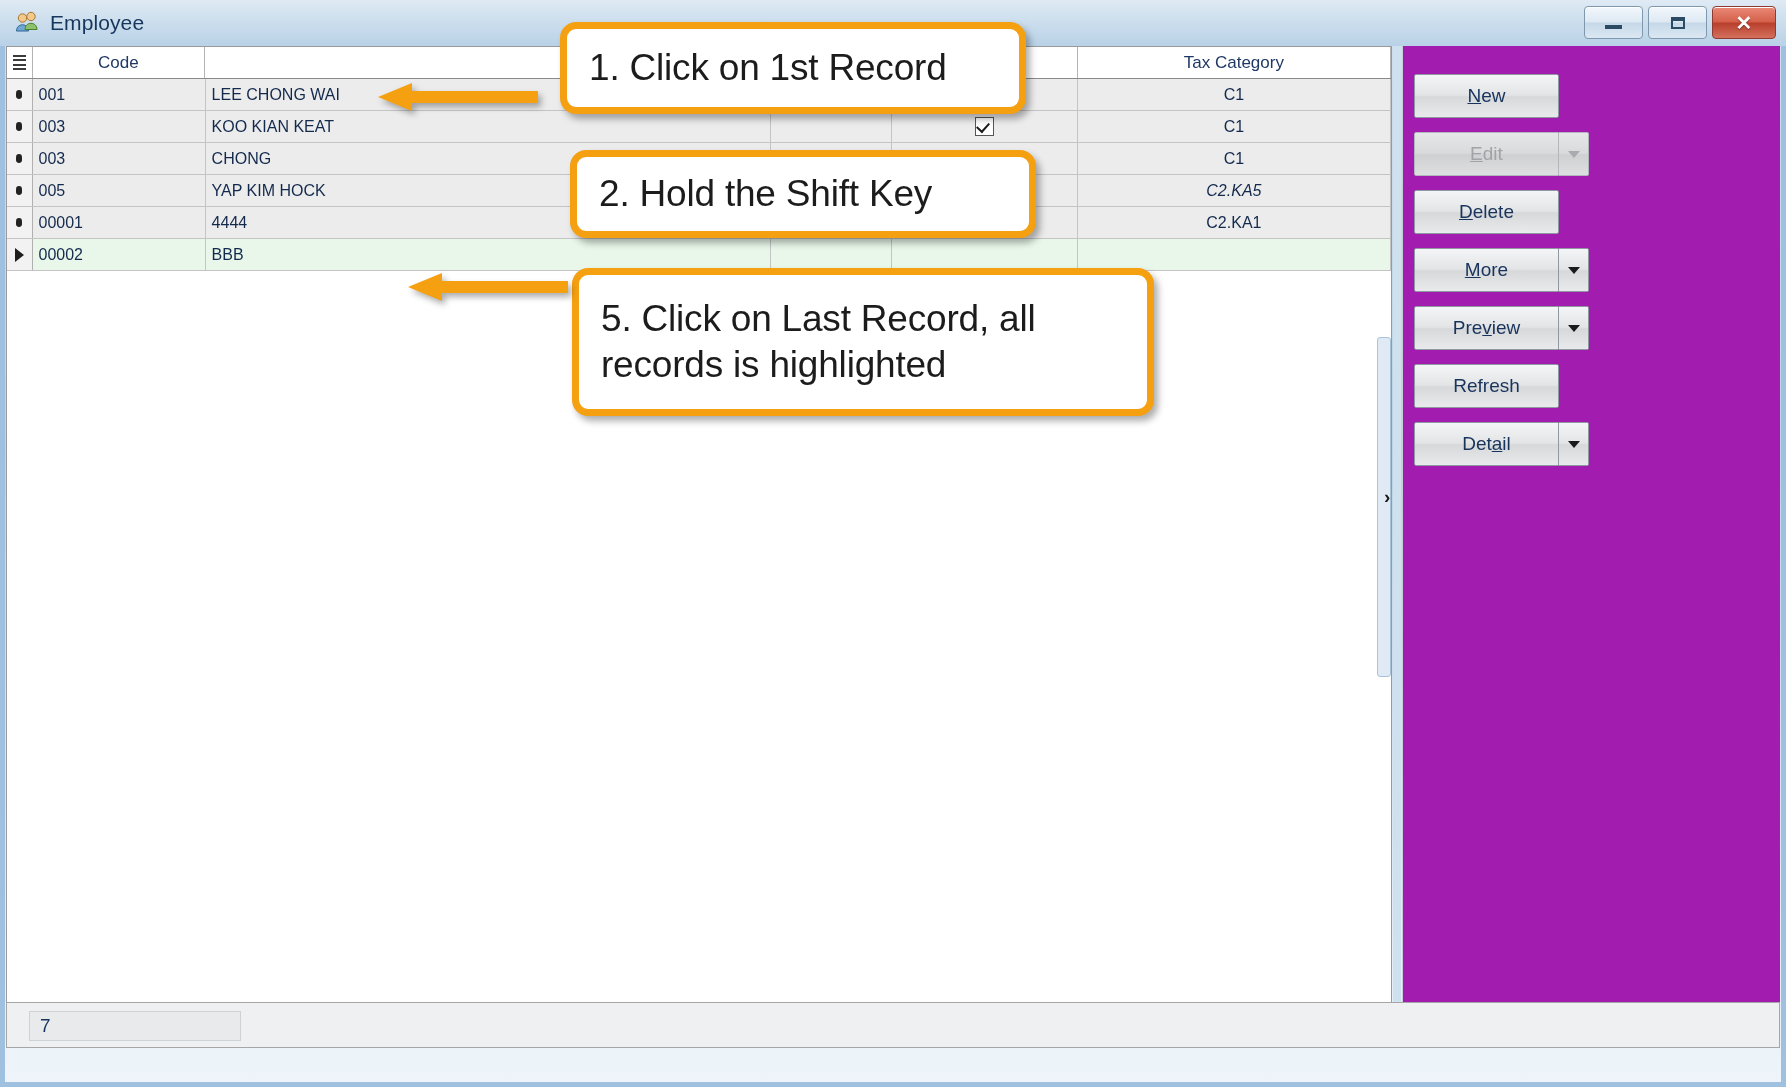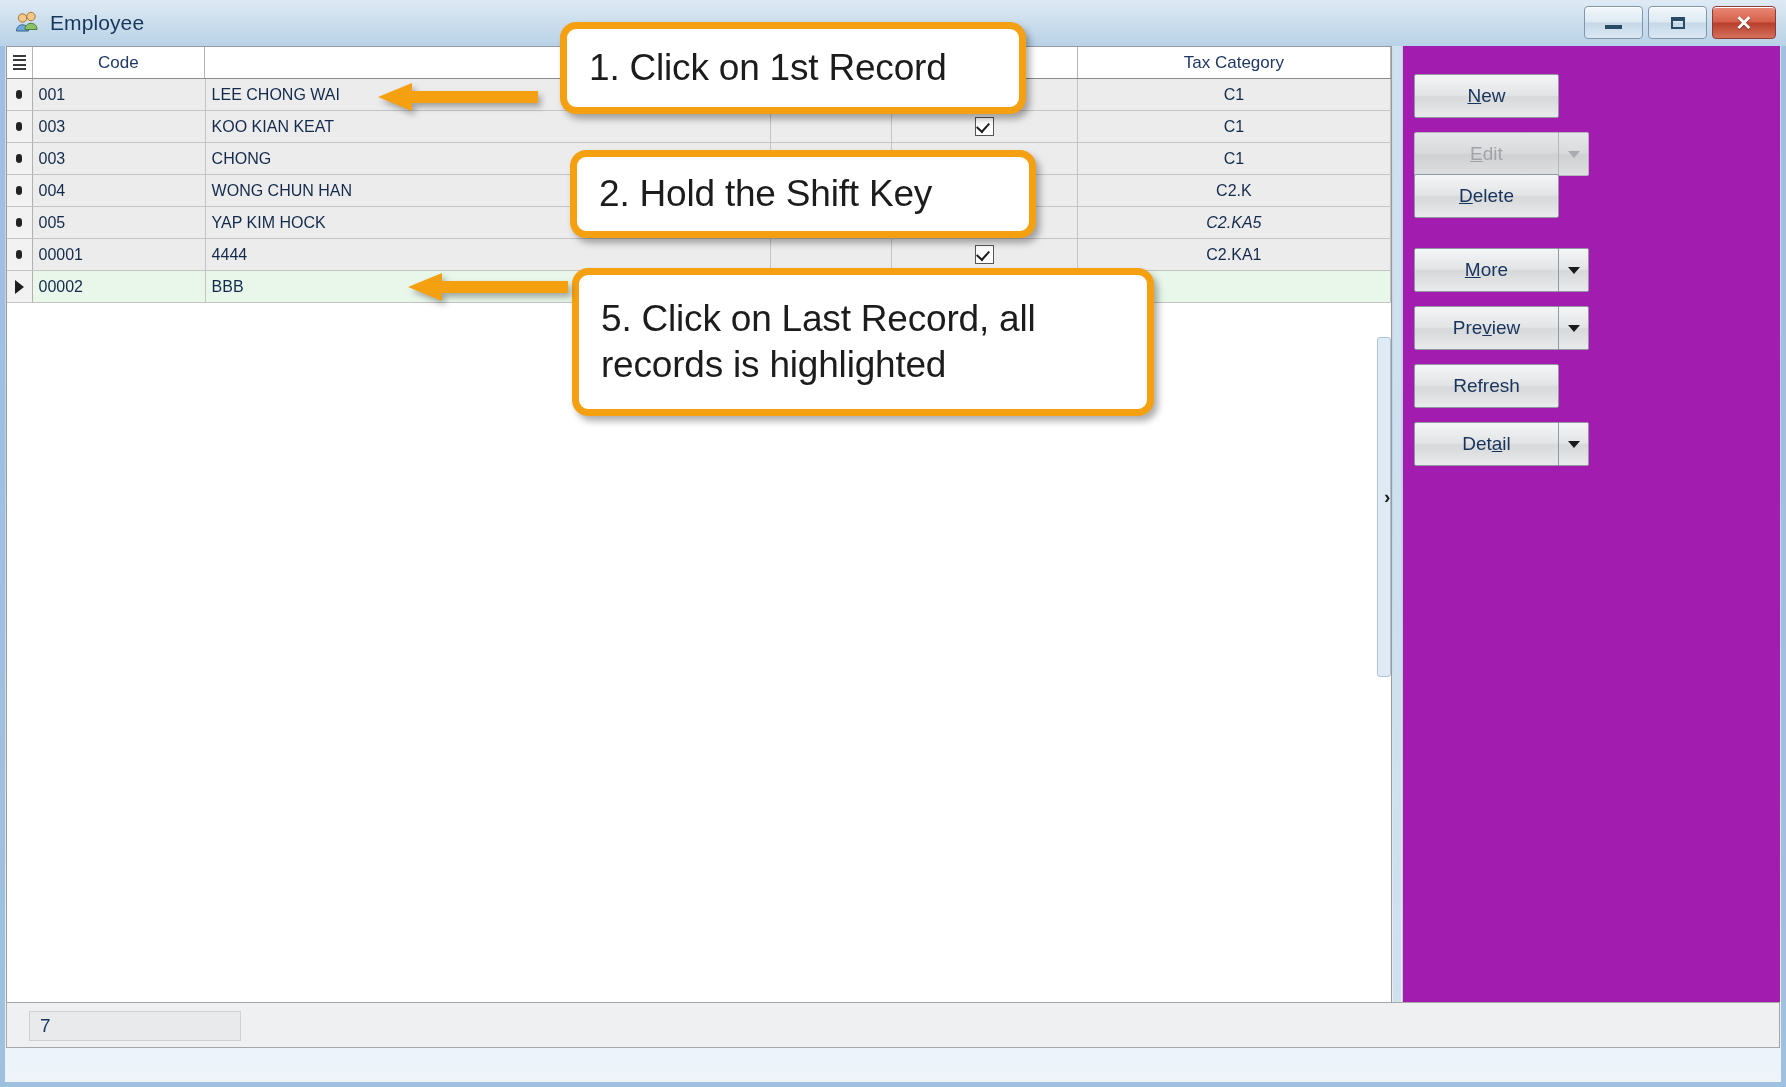--- a/index.html
+++ b/index.html
@@ -429,38 +429,20 @@
           <div class="gcell center" style="width: 205px;"></div>
           <div class="gcell center" style="width: 345px;">
             <span>C1</span>
           </div>
         </div>
         <div class="grow">
           <div class="gcell ind" style="width: 28px;">
             <div class="dot"></div>
           </div>
           <div class="gcell" style="width: 190px;">
-            <span>004</span>
-          </div>
-          <div class="gcell" style="width: 622px;">
-            <span>WONG CHUN HAN</span>
-          </div>
-          <div class="gcell center" style="width: 133px;">
-            <span></span>
-          </div>
-          <div class="gcell center" style="width: 205px;"></div>
-          <div class="gcell center" style="width: 345px;">
-            <span>C2.K</span>
-          </div>
-        </div>
-        <div class="grow">
-          <div class="gcell ind" style="width: 28px;">
-            <div class="dot"></div>
-          </div>
-          <div class="gcell" style="width: 190px;">
             <span>005</span>
           </div>
           <div class="gcell" style="width: 622px;">
             <span>YAP KIM HOCK</span>
           </div>
           <div class="gcell center" style="width: 133px;">
             <span></span>
           </div>
           <div class="gcell center" style="width: 205px;"></div>
           <div class="gcell center" style="width: 345px; font-style: italic;">
@@ -519,21 +501,21 @@
         </div>
       </div>
       <div class="sbtn-wrap has-drop" style="top: 86px;">
         <div class="sbtn disabled">
           <span><u>E</u>dit</span>
         </div>
         <div class="sbtn-drop disabled">
           <div class="caret dim"></div>
         </div>
       </div>
-      <div class="sbtn-wrap" style="top: 128px;">
+      <div class="sbtn-wrap" style="top: 144px;">
         <div class="sbtn">
           <span><u>D</u>elete</span>
         </div>
       </div>
       <div class="sbtn-wrap has-drop" style="top: 202px;">
         <div class="sbtn">
           <span><u>M</u>ore</span>
         </div>
         <div class="sbtn-drop">
           <div class="caret"></div>

